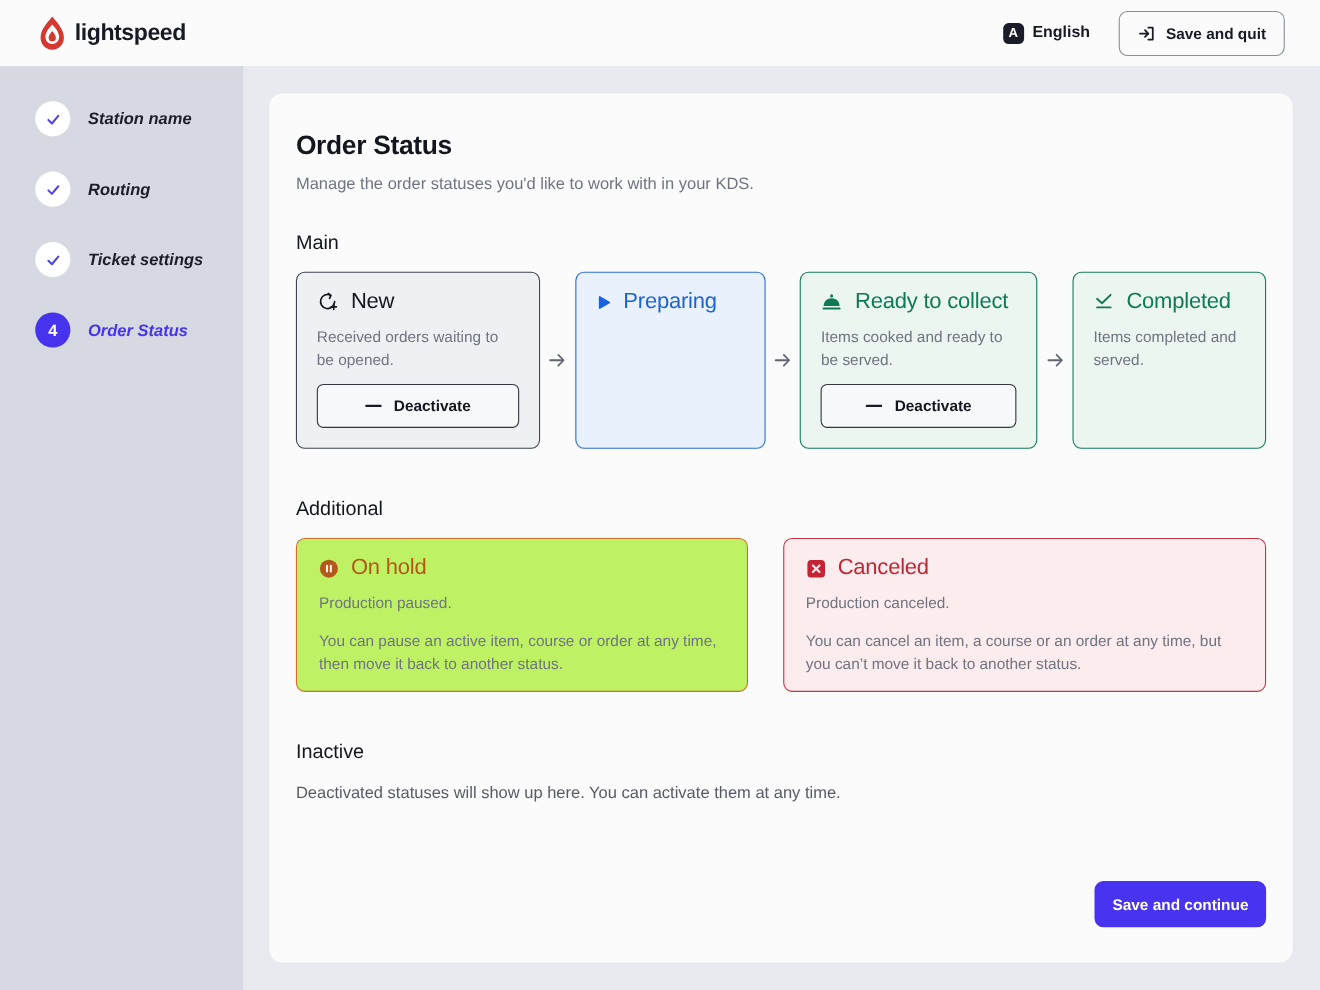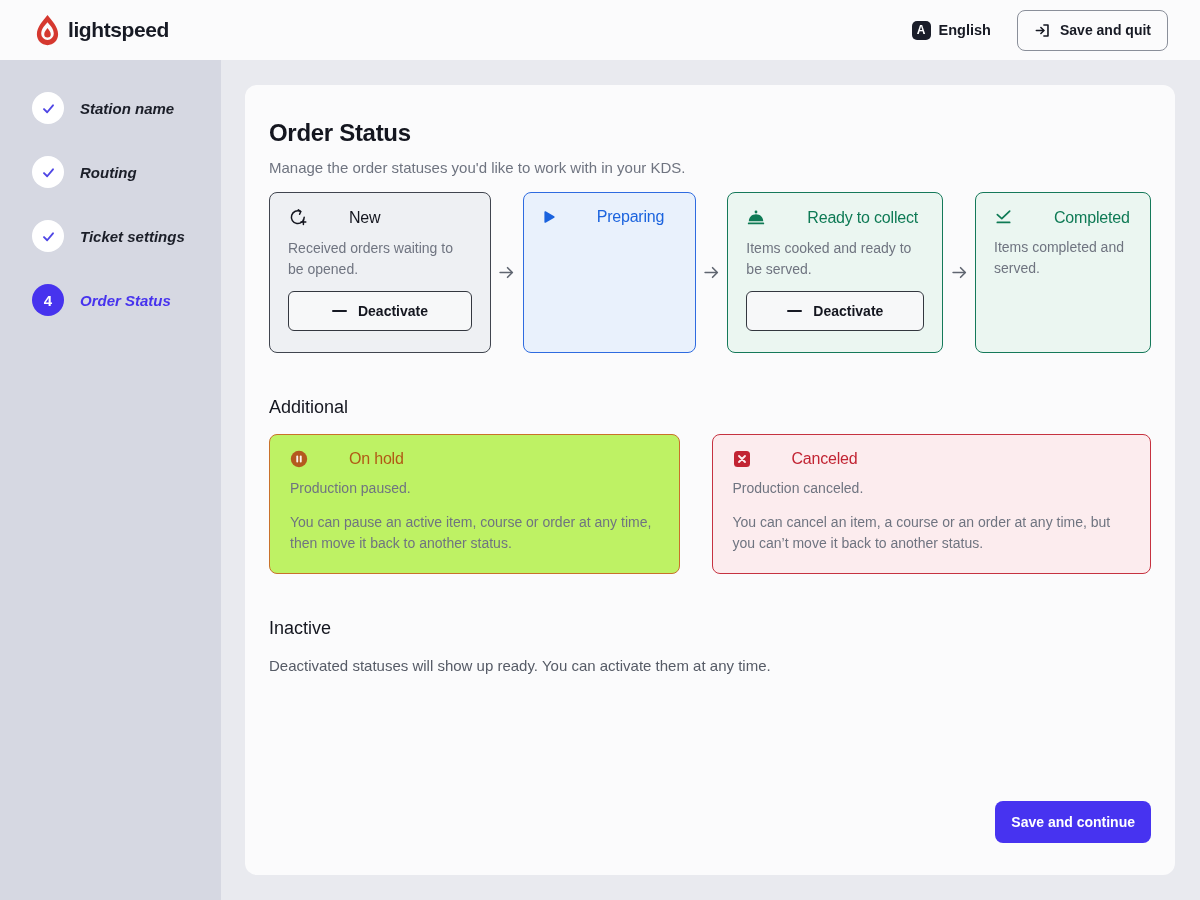--- a/index.html
+++ b/index.html
@@ -58,21 +58,21 @@
 
   
   .status-row { display:flex; margin-top:16px; align-items:stretch; }
   .status-card { border-radius:8px; border:1px solid; padding:15px 18px; height:161px; }
   .card-new       { width:222px; background:#eef0f3; border-color:#40454f; }
   .card-preparing { width:173px; background:#e9f1fc; border-color:#2e6be0; }
   .card-ready     { width:216px; background:#ebf6f1; border-color:#15795a; }
   .card-completed { width:176px; background:#ebf6f1; border-color:#15795a; }
   .arrow-cell { flex:1; display:flex; align-items:center; justify-content:center; }
   .card-title-row { display:flex; align-items:center; gap:11px; }
-  .card-title { font-size:16px; font-weight:500; letter-spacing:-0.2px;margin-left:30px; }
+  .card-title { font-size:20px; font-weight:500; letter-spacing:-0.2px; }
   .t-dark  { color:#14161f; }
   .t-blue  { color:#1b63de; }
   .t-green { color:#0e7a55; }
   .t-orange{ color:#b05a15; }
   .t-red   { color:#c22433; }
   .card-desc { margin-top:10px; font-size:14px; line-height:1.5; color:#6f7480; }
   .btn-deactivate {
     margin-top:11px; width:100%; height:40px;
     border:1px solid #33373f; border-radius:6px; background:#f7f8f9;
     display:flex; align-items:center; justify-content:center; gap:11px;
@@ -161,20 +161,21 @@
         <span class="step-circle current">4</span>
         <span class="step-label">Order Status</span>
       </div>
     </div>
 
     <div class="content">
       <div class="panel">
         <div class="page-title">Order Status</div>
         <div class="page-subtitle">Manage the order statuses you'd like to work with in your KDS.</div>
 
+        <div class="section-heading">Main</div>
 
         <div class="status-row">
 
           <div class="status-card card-new">
             <div class="card-title-row">
               <span class="icon">
                 <svg width="20" height="20" viewBox="0 0 20 20" fill="none" stroke="#14161f" stroke-width="1.5" stroke-linecap="round" stroke-linejoin="round">
                   <path d="M12.6 3.4 A6.4 6.4 0 1 0 16.2 9.2"></path>
                   <path d="M10.4 1.8 L12.8 3.5 L11.6 6.2"></path>
                   <path d="M15.4 11.6 V16.4 M13 14 H17.8"></path>
@@ -280,19 +281,19 @@
                 </svg>
               </span>
               <span class="card-title t-red">Canceled</span>
             </div>
             <div class="card-desc">Production canceled.</div>
             <div class="add-note">You can cancel an item, a course or an order at any time, but you can’t move it back to another status.</div>
           </div>
         </div>
 
         <div class="section-heading spaced">Inactive</div>
-        <div class="inactive-desc">Deactivated statuses will show up ready. You can activate them at any time.</div>
+        <div class="inactive-desc">Deactivated statuses will show up here. You can activate them at any time.</div>
 
         <button class="btn-primary">Save and continue</button>
       </div>
     </div>
   </div>
 </div>
 
 </body></html>

